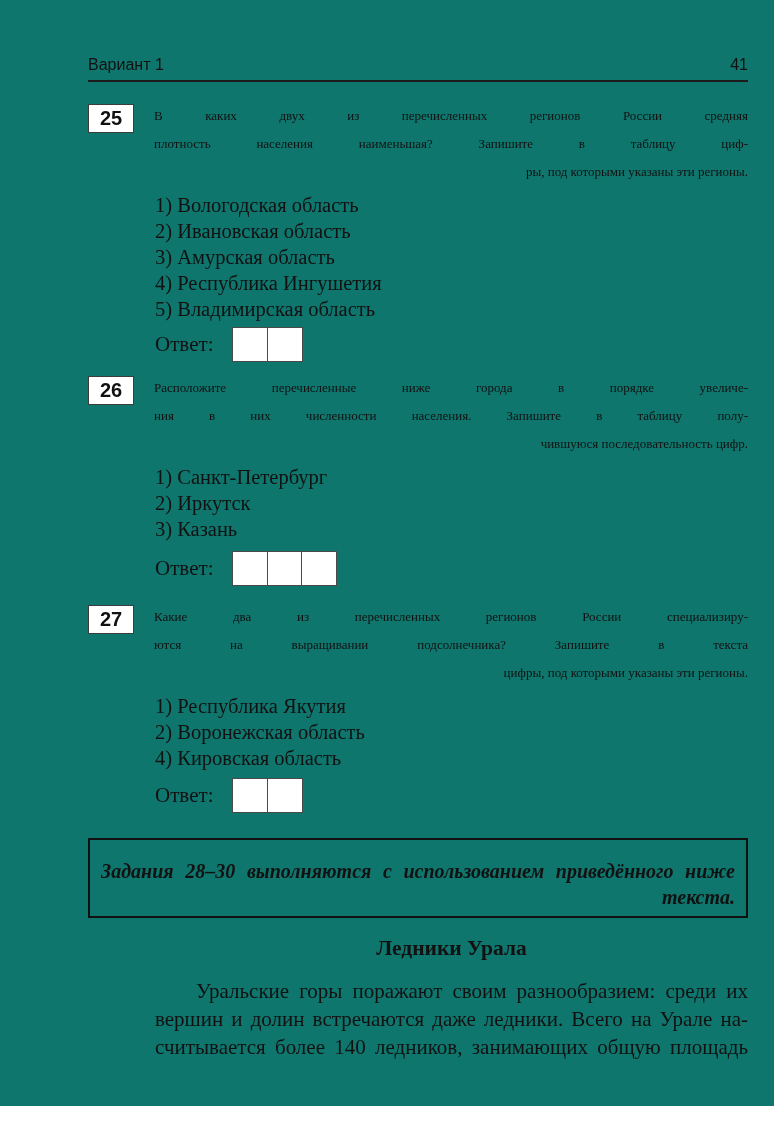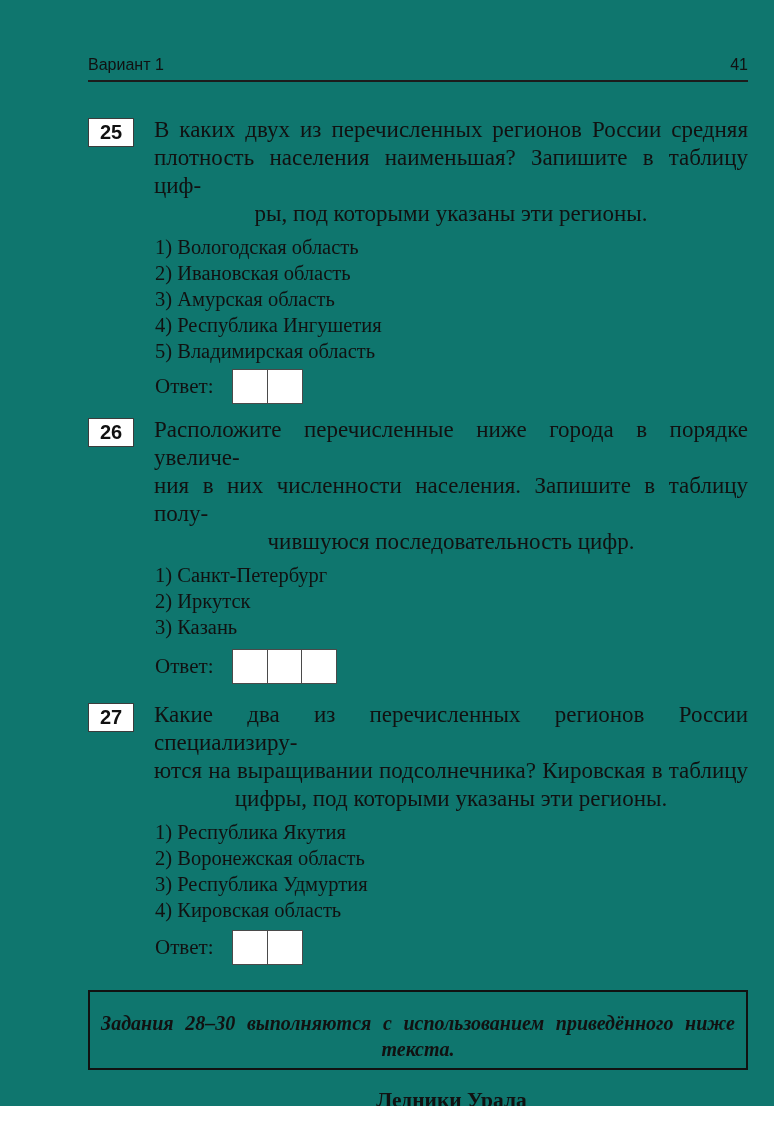--- a/index.html
+++ b/index.html
@@ -23,34 +23,34 @@
   
   .q { display:flex; margin:0 26px 0 88px; }
   .qnum {
     flex:none; width:44px; height:27px;
     border:1.5px solid #3c3c3c;
     display:flex; align-items:center; justify-content:center;
     font-family:"Liberation Sans", sans-serif; font-weight:700; font-size:20px;
     margin-right:20px; margin-top:2px;
     background:#fff;
   }
-  .qtext { flex:1; font-size:23px; line-height:28px; }
+  .qtext { flex:1; font-size:13px; line-height:28px; }
   .jl { text-align:justify; text-align-last:justify; }
-  .ll { text-align:center; }
+  .ll { text-align:right; }
 
   .options { margin:6px 26px 0 155px; font-size:20.5px; }
   .option { line-height:26px; white-space:nowrap; }
 
   .ans { display:flex; align-items:center; margin-left:155px; height:36px; font-size:21px; }
   .ans-label { width:77px; }
   .cells { display:flex; }
   .cell { width:34px; height:33px; border:1.5px solid #4a4a4a; background:#fff; }
   .cell + .cell { border-left:1.5px solid #4a4a4a; margin-left:-1.5px; }
 
-  .mt-q25 { margin-top:34px; }
+  .mt-q25 { margin-top:20px; }
   .mt-ans25 { margin-top:4px; }
   .mt-q26 { margin-top:12px; }
   .mt-ans26 { margin-top:8px; }
   .mt-q27 { margin-top:17px; }
   .mt-ans27 { margin-top:6px; }
 
   
   .instruction {
     margin:25px 26px 0 88px;
     border:2px solid #111;
@@ -121,38 +121,42 @@
       <div class="cell"></div>
       <div class="cell"></div>
       <div class="cell"></div>
     </div>
   </div>
 
   <div class="q mt-q27">
     <div class="qnum">27</div>
     <div class="qtext">
       <div class="jl">Какие два из перечисленных регионов России специализиру-</div>
-      <div class="jl">ются на выращивании подсолнечника? Кировская в таблицу</div>
+      <div class="jl">ются на выращивании подсолнечника? Запишите в текста</div>
       <div class="ll">цифры, под которыми указаны эти регионы.</div>
     </div>
   </div>
   <div class="options">
     <div class="option">1) Республика Якутия</div>
     <div class="option">2) Воронежская область</div>
-    <div class="option">3) Республика Удмуртия</div>
     <div class="option">4) Кировская область</div>
   </div>
   <div class="ans mt-ans27">
     <span class="ans-label">Ответ:</span>
     <div class="cells">
       <div class="cell"></div>
       <div class="cell"></div>
     </div>
   </div>
 
   <div class="instruction">
     <div class="jl">Задания 28–30 выполняются с использованием приведённого ниже</div>
     <div class="ll">текста.</div>
   </div>
 
   <div class="reading-title">Ледники Урала</div>
+  <div class="para">
+    <div class="para-line jl indent">Уральские горы поражают своим разнообразием: среди их</div>
+    <div class="para-line jl">вершин и долин встречаются даже ледники. Всего на Урале на-</div>
+    <div class="para-line jl">считывается более 140 ледников, занимающих общую площадь</div>
+  </div>
 
 </div>
 
 </body></html>

